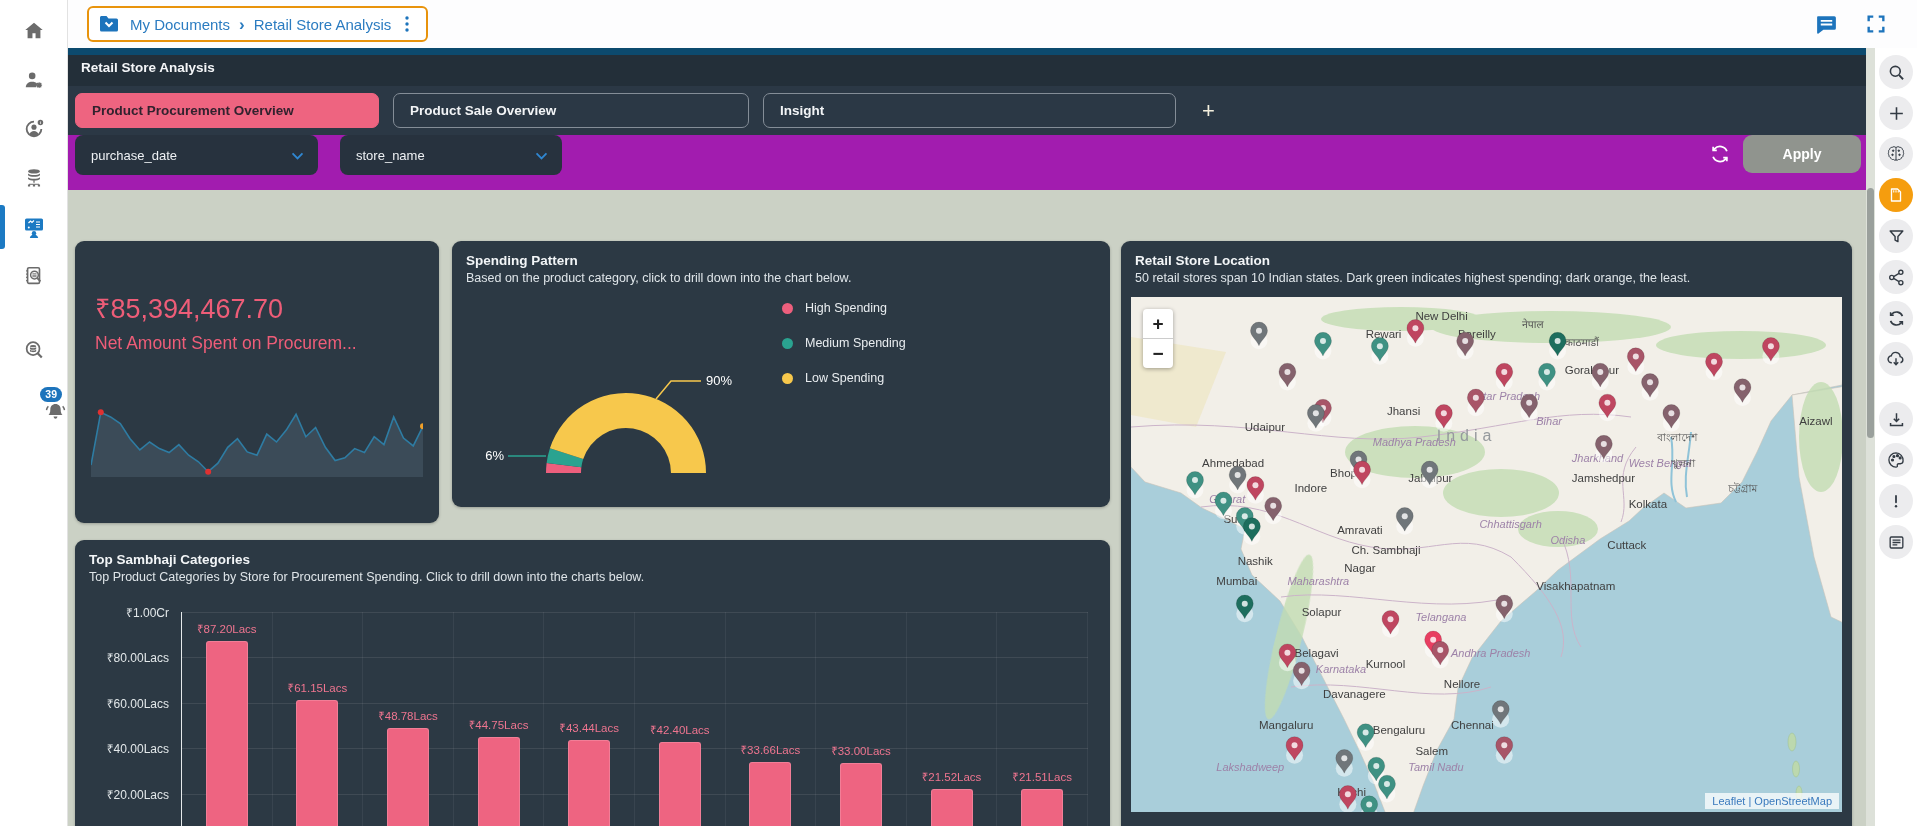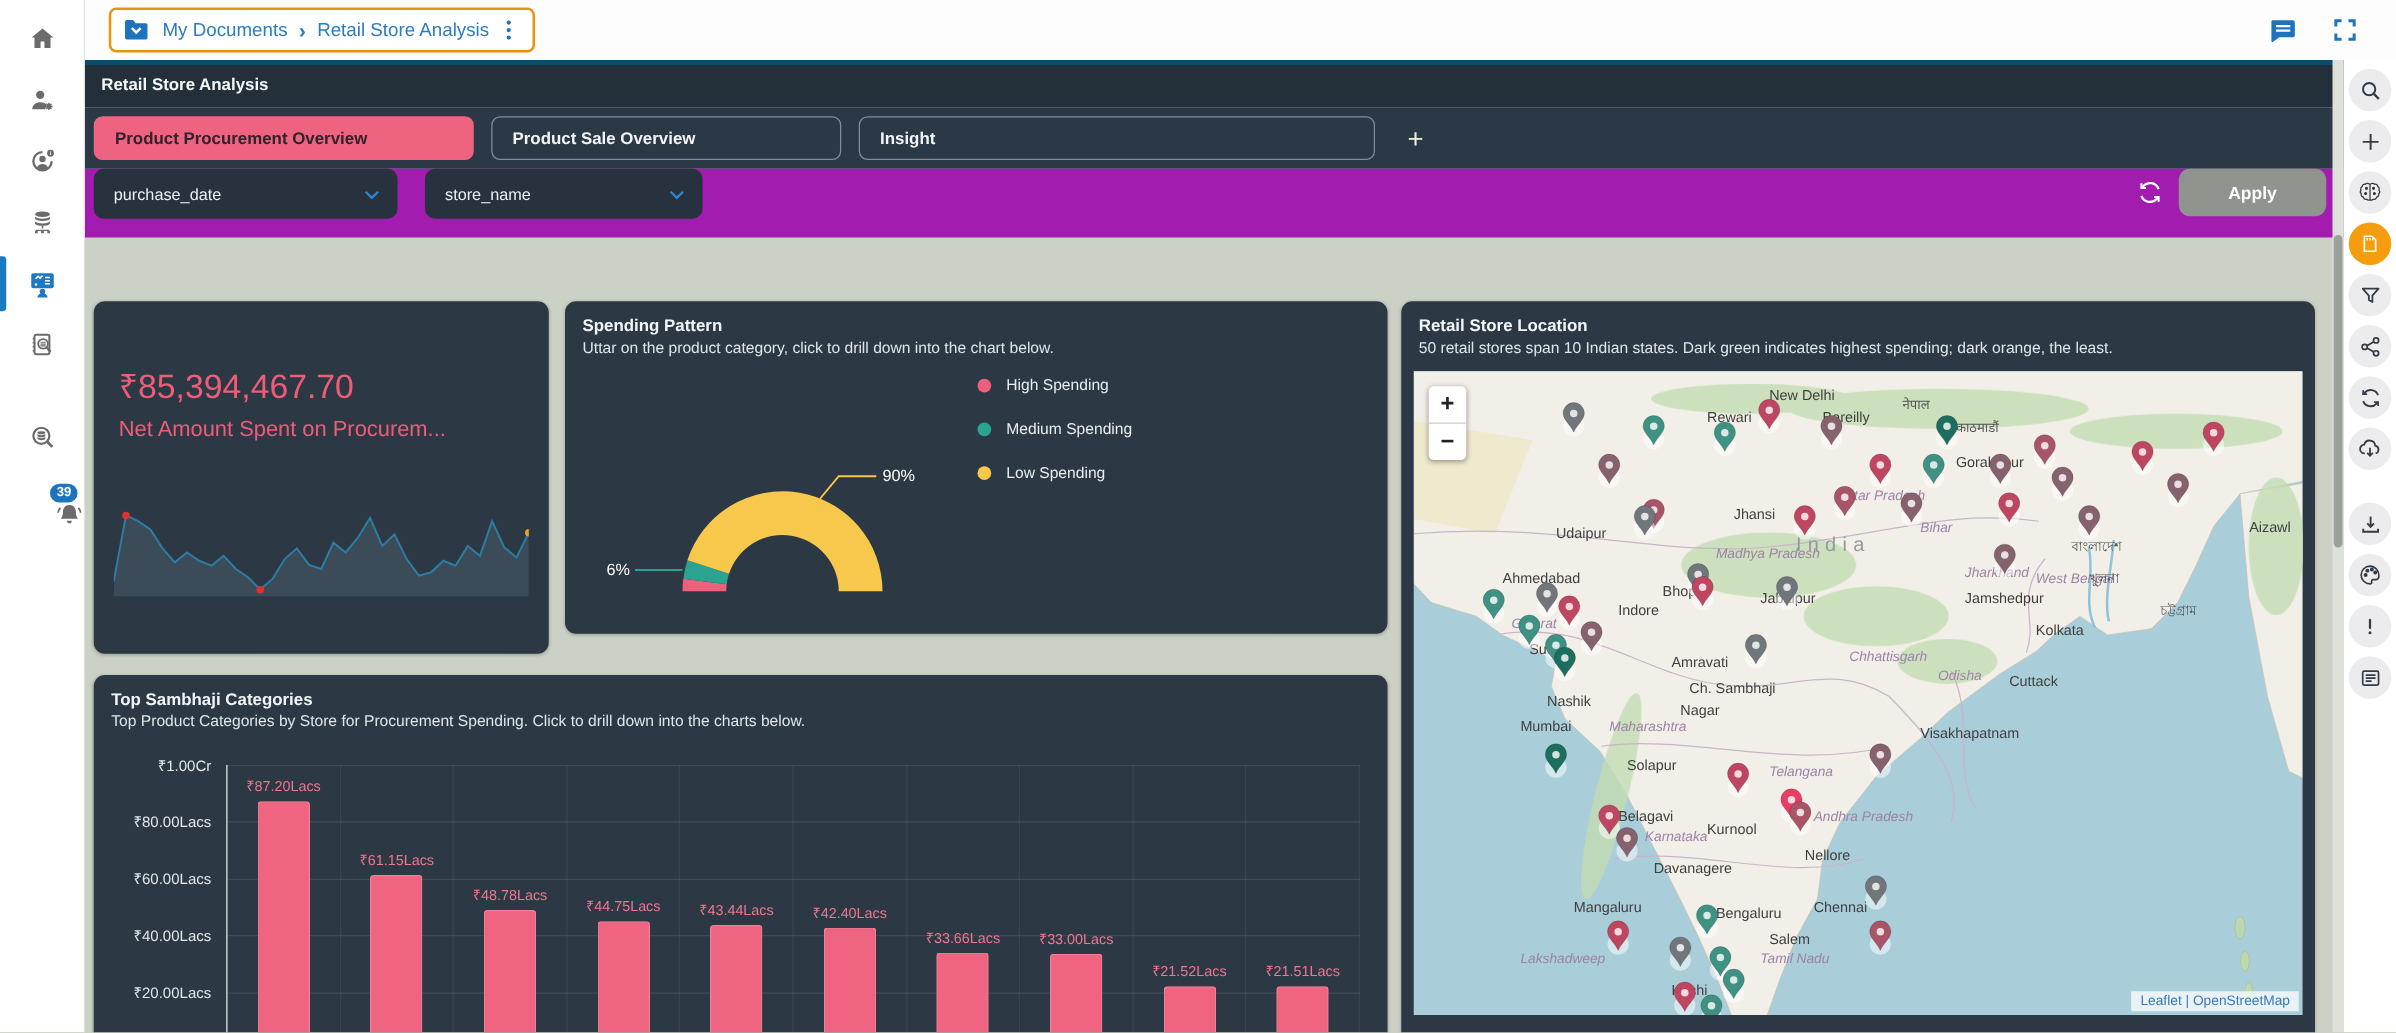--- a/index.html
+++ b/index.html
@@ -9,21 +9,21 @@
   .left-rail{position:absolute;left:0;top:0;width:67px;height:826px;background:#fff;border-right:1px solid #e2e2e2;z-index:5;}
   .rail-item{position:relative;height:46px;margin:3px 0;display:flex;align-items:center;justify-content:center;color:#6b6b6b;cursor:pointer;}
   .rail-item:nth-child(1){margin-top:8px;}
   .rail-item:nth-child(7){margin-top:28px;}
   .rail-item:nth-child(8){margin-top:16px;justify-content:flex-end;}
   .rail-item.active{color:#1c7ac3;}
   .active-bar{position:absolute;left:0;top:1px;bottom:1px;width:5px;background:#1c7ac3;border-radius:0 3px 3px 0;}
   .badge{position:absolute;top:-2px;right:5px;background:#1d74bc;color:#fff;font-size:10.5px;font-weight:bold;border-radius:9px;padding:2px 5px;line-height:1;}
 
   
-  .topbar{position:absolute;left:67px;top:0;right:0;height:48px;background:#fdfdfe;border-bottom:4px solid #0c4a6e;display:flex;align-items:center;z-index:4;}
+  .topbar{position:absolute;left:67px;top:0;right:0;height:48px;background:#fdfdfe;border-bottom:7px solid #0c4a6e;display:flex;align-items:center;z-index:4;}
   .crumb{display:flex;align-items:center;gap:9px;margin-left:20px;border:2.5px solid #e8930c;border-radius:6px;padding:4px 12px 4px 8px;background:#fff;cursor:pointer;}
   .crumb-text{color:#2b7cc1;font-size:15px;}
   .crumb-sep{color:#2b7cc1;font-size:17px;font-weight:bold;line-height:1;}
   .topbar-right{margin-left:auto;display:flex;align-items:center;gap:26px;margin-right:30px;}
   .topbar-right .tb-icon{cursor:pointer;display:flex;}
 
   
   .right-rail{position:absolute;right:0;top:48px;width:42px;bottom:0;background:#fff;z-index:5;}
   .circle-btn{width:34px;height:34px;border-radius:50%;background:#ececee;margin:7px auto 0;display:flex;align-items:center;justify-content:center;color:#333b44;cursor:pointer;}
   .circle-btn:nth-child(1){margin-top:7px;}
@@ -323,21 +323,21 @@
       <div class="scroll-thumb"></div>
     </div>
 
   <main class="main">
     <div class="title-bar">
       <span>Retail Store Analysis</span>
     </div>
 
     <div class="tab-row">
         <button class="tab active" style="width: 304px;">Product Procurement Overview</button>
-        <button class="tab" style="width: 280px;">Product Sale Overview</button>
+        <button class="tab" style="width: 356px;">Product Sale Overview</button>
         <button class="tab" style="width: 413px;">Insight</button>
         <button class="add-tab">+</button>
       </div>
 
     <div class="filter-row">
       <div id="filter-fields" style="display:flex">
           <div class="dd">
             <span>purchase_date</span>
             <span style="display:flex">
               <svg width="17" height="17" viewBox="0 0 24 24" fill="none" stroke="#2f86d1" stroke-width="2.6">
@@ -376,21 +376,21 @@
             <path d="M0,64.1 L9.76470588235294,11.299999999999997 L19.52941176470588,15.919999999999995 L29.294117647058826,22.519999999999996 L39.05882352941176,37.699999999999996 L48.82352941176471,48.92 L58.58823529411765,41 L68.35294117647058,47.599999999999994 L78.11764705882352,51.56 L87.88235294117648,43.64 L97.64705882352942,54.2 L107.41176470588236,60.8 L117.1764705882353,70.7 L126.94117647058823,62.120000000000005 L136.70588235294116,46.28 L146.47058823529412,37.699999999999996 L156.23529411764704,50.9 L166,54.2 L175.76470588235296,33.08 L185.52941176470588,41 L195.29411764705884,29.119999999999997 L205.05882352941177,13.279999999999994 L214.82352941176472,35.72 L224.58823529411765,26.479999999999997 L234.3529411764706,46.28 L244.11764705882354,59.48 L253.88235294117646,56.84 L263.6470588235294,47.599999999999994 L273.4117647058823,51.56 L283.1764705882353,35.72 L292.94117647058823,43.64 L302.70588235294116,15.919999999999995 L312.4705882352941,37.04 L322.2352941176471,44.959999999999994 L332,25.159999999999997 L332,76 L0,76 Z" fill="#3b4b58"></path>
             <path d="M0,64.1 L9.76470588235294,11.299999999999997 L19.52941176470588,15.919999999999995 L29.294117647058826,22.519999999999996 L39.05882352941176,37.699999999999996 L48.82352941176471,48.92 L58.58823529411765,41 L68.35294117647058,47.599999999999994 L78.11764705882352,51.56 L87.88235294117648,43.64 L97.64705882352942,54.2 L107.41176470588236,60.8 L117.1764705882353,70.7 L126.94117647058823,62.120000000000005 L136.70588235294116,46.28 L146.47058823529412,37.699999999999996 L156.23529411764704,50.9 L166,54.2 L175.76470588235296,33.08 L185.52941176470588,41 L195.29411764705884,29.119999999999997 L205.05882352941177,13.279999999999994 L214.82352941176472,35.72 L224.58823529411765,26.479999999999997 L234.3529411764706,46.28 L244.11764705882354,59.48 L253.88235294117646,56.84 L263.6470588235294,47.599999999999994 L273.4117647058823,51.56 L283.1764705882353,35.72 L292.94117647058823,43.64 L302.70588235294116,15.919999999999995 L312.4705882352941,37.04 L322.2352941176471,44.959999999999994 L332,25.159999999999997" fill="none" stroke="#2e7ca3" stroke-width="1.6"></path>
             <circle cx="9.76470588235294" cy="11.299999999999997" r="3" fill="#e03131"></circle>
             <circle cx="117.1764705882353" cy="70.7" r="3" fill="#e03131"></circle>
             <circle cx="332" cy="25.159999999999997" r="3" fill="#f0a029"></circle>
           </svg>
       </div>
 
       <div class="panel spend-panel">
         <h3>Spending Pattern</h3>
-        <div class="sub">Uttar on the product category, click to drill down into the chart below.</div>
+        <div class="sub">Based on the product category, click to drill down into the chart below.</div>
         <svg class="gauge" width="330" height="215">
             <path d="M80,182 A80,80 0 0 1 80.63082389484178,171.97334131485565 L115.35483844084851,176.3600044896063 A45,45 0 0 0 115,182 Z" fill="#ed5f7d"></path>
             <path d="M80.63082389484178,171.97334131485565 A80,80 0 0 1 83.91547869638772,157.2786404500042 L117.20245676671809,168.09423525312735 A45,45 0 0 0 115.35483844084851,176.3600044896063 Z" fill="#2aa390"></path>
             <path d="M83.91547869638772,157.2786404500042 A80,80 0 0 1 240,182 L205,182 A45,45 0 0 0 117.20245676671809,168.09423525312735 Z" fill="#f7c84c"></path>
             <polyline points="190,108 205,90 235,90" fill="none" stroke="#f7c84c" stroke-width="1.5"></polyline>
             <text x="240" y="94" fill="#fff" font-size="13" text-anchor="start">90%</text>
             <polyline points="80,165 42,165" fill="none" stroke="#2aa390" stroke-width="1.5"></polyline>
             <text x="38" y="169" fill="#fff" font-size="13" text-anchor="end">6%</text>
           </svg>
         <div class="legend">

